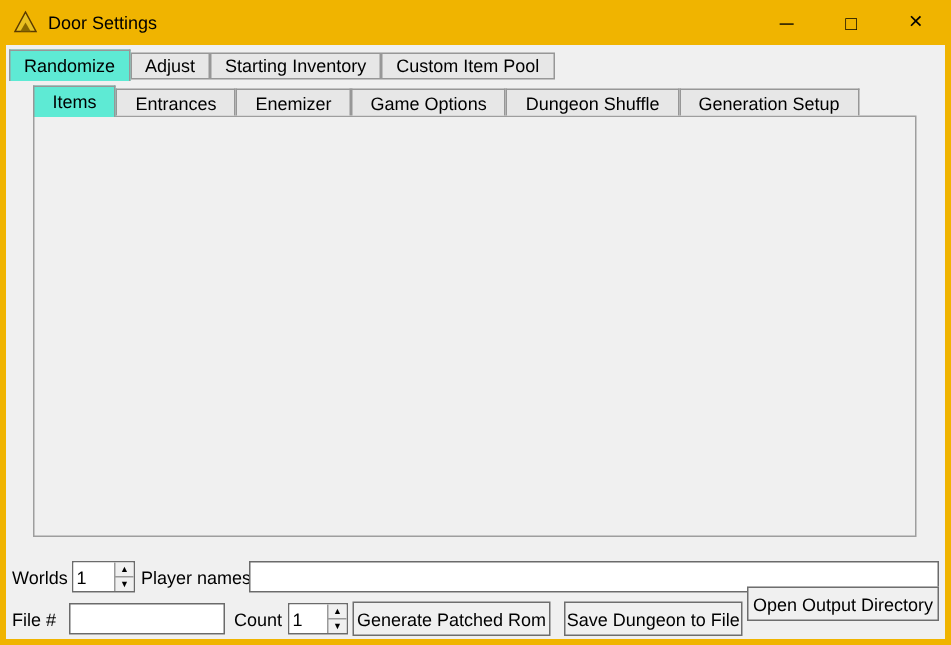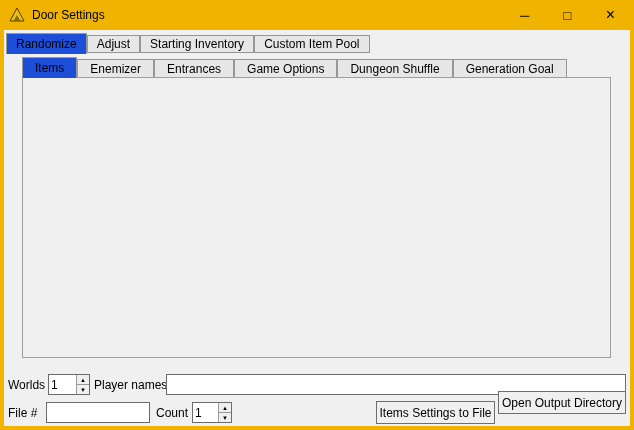--- a/index.html
+++ b/index.html
@@ -14,21 +14,21 @@
              font-size:13px; cursor:default; }
   .win-btn.close span { font-size:16px; }
   .client { position:absolute; left:4px; top:30px; width:626px; height:396px; background:#F0F0F0; }
 
   .tabs { position:absolute; display:flex; align-items:flex-end; }
   .tabs.outer { left:2px; top:2px; height:21px; z-index:2; }
   .tabs.inner { left:18px; top:27px; height:20px; z-index:2; }
   .tab { display:flex; align-items:center; padding:0 9px; background:#e7e7e7;
          border:1px solid #979797; height:18px; white-space:nowrap; }
   .tabs.inner .tab { padding:0 12px; border-bottom:none; }
-  .tab.selected { background:#1d4ed8; height:21px; border-bottom:none; margin-bottom:-1px;
+  .tab.selected { background:#5eead4; height:21px; border-bottom:none; margin-bottom:-1px;
                   position:relative; z-index:3; }
 
   .pane { position:absolute; left:18px; top:47px; width:589px; height:281px;
           border:1px solid #9e9e9e; background:#f0f0f0; z-index:1; }
 
   .checkrow { position:absolute; display:flex; align-items:center; gap:8px; height:14px; }
   .checkbox { width:12px; height:12px; background:#fff; border:1px solid #4f4f4f; flex:0 0 auto; }
 
   .flabel { position:absolute; height:25px; display:flex; align-items:center;
             justify-content:flex-end; white-space:nowrap; }
@@ -83,25 +83,25 @@
 
     <div class="tabs outer">
       <div class="tab selected">Randomize</div>
       <div class="tab">Adjust</div>
       <div class="tab">Starting Inventory</div>
       <div class="tab">Custom Item Pool</div>
     </div>
 
     <div class="tabs inner">
       <div class="tab selected">Items</div>
+      <div class="tab">Entrances</div>
       <div class="tab">Enemizer</div>
-      <div class="tab">Entrances</div>
       <div class="tab">Game Options</div>
       <div class="tab">Dungeon Shuffle</div>
-      <div class="tab">Generation Goal</div>
+      <div class="tab">Generation Setup</div>
     </div>
 
     <div class="pane"></div>
 
     <div class="checkrow" style="left:26px; top:55px;">
       <span class="checkbox"></span>
       <span>Retro mode (universal keys)</span>
     </div>
     <div class="checkrow" style="left:26px; top:80px;">
       <span class="checkbox"></span>
@@ -194,17 +194,18 @@
     <div class="blabel" style="left:4px; top:372px;">File #</div>
     <input class="entry" style="left: 42px; top: 372px; width: 104px;" value="">
     <div class="blabel" style="left:152px; top:372px;">Count</div>
     <div class="spin" style="left:188px; top:372px; width:40px;">
       <input value="1" style="">
       <div class="arrows">
         <div class="arrow">▲</div>
         <div class="arrow">▼</div>
       </div>
     </div>
-    <div class="pbtn" style="left:372px; top:371px; width:119px;">Items Settings to File</div>
+    <div class="pbtn" style="left:231px; top:371px; width:132px;">Generate Patched Rom</div>
+    <div class="pbtn" style="left:372px; top:371px; width:119px;">Save Dungeon to File</div>
     <div class="pbtn" style="left:494px; top:361px; width:128px;">Open Output Directory</div>
 
   </div>
 </div>
 
 </body></html>

